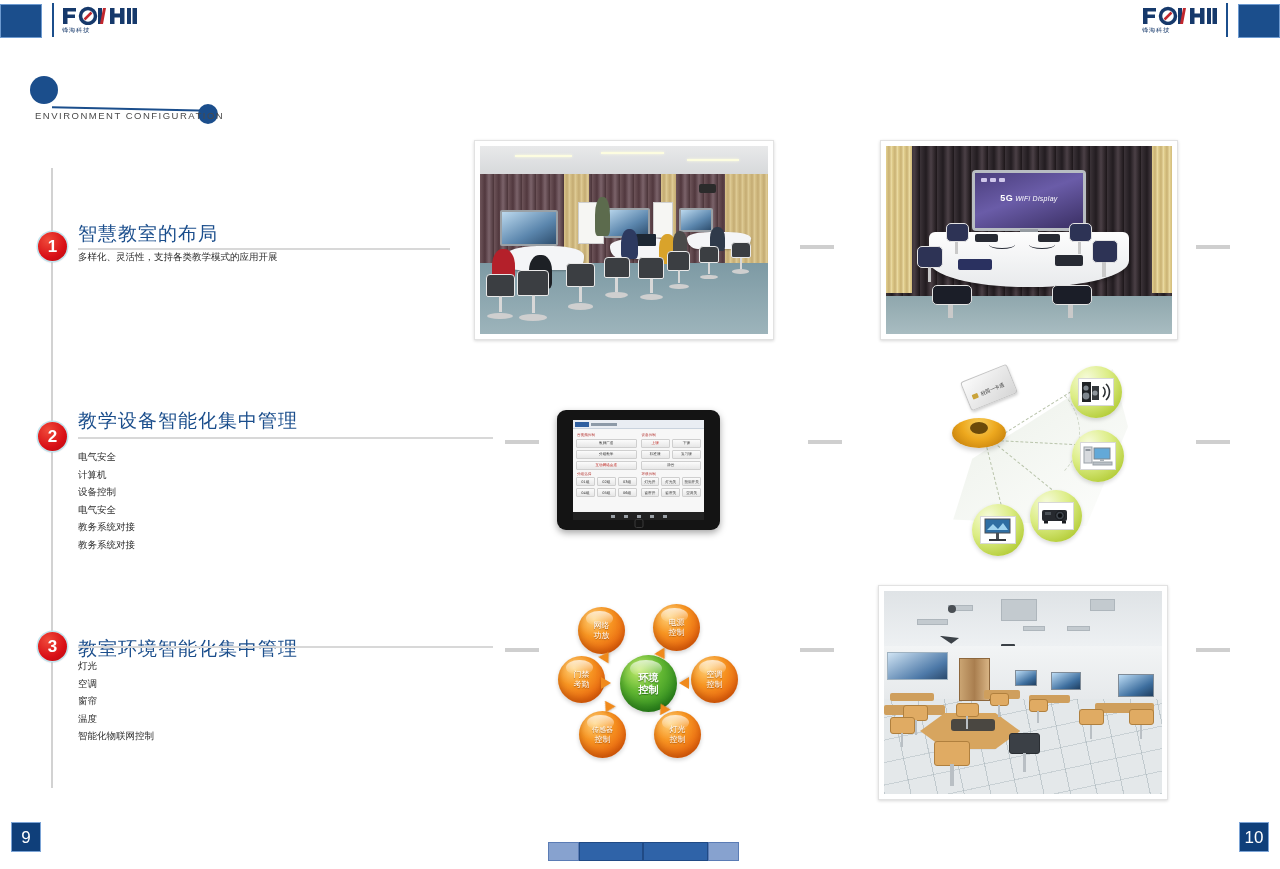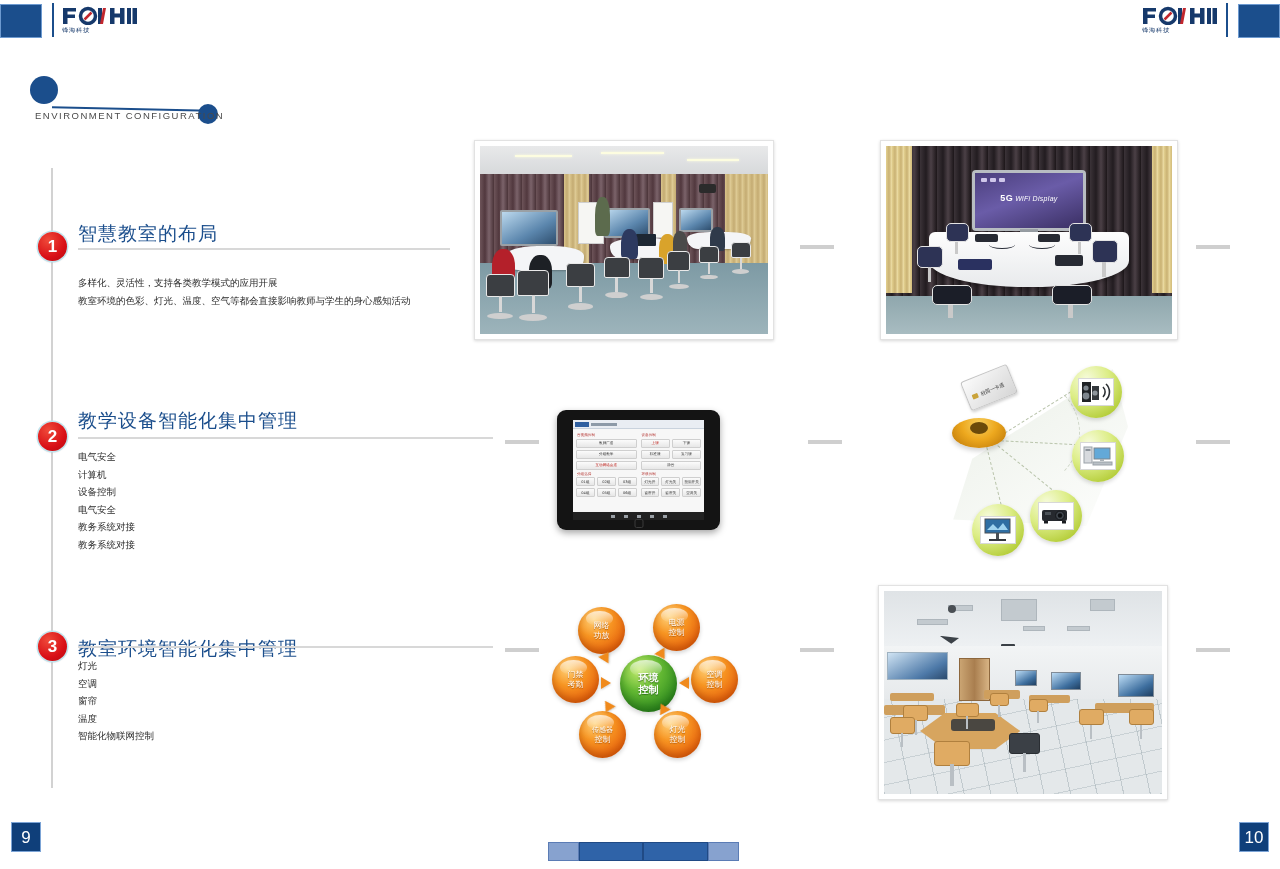--- a/index.html
+++ b/index.html
@@ -360,23 +360,22 @@
   <div class="pt-dot-small"></div>
   <div class="pt-en">ENVIRONMENT CONFIGURATION</div>
 </div>
 
 <div class="spine"></div>
 
 <div class="section">
   <div class="sec-badge" style="top:232px;">1</div>
   <div class="sec-heading" style="top:221px;">智慧教室的布局</div>
   <div class="sec-rule" style="top:248px; width:372px;"></div>
-  <div class="sec-lines" style="top:274px;">
+  <div class="sec-lines" style="top:248px;">
     <div>多样化、灵活性，支持各类教学模式的应用开展</div>
-    <div>教室环境的色彩、灯光、温度、空气等都会直接影响教师与学生的身心感知活动</div>
   </div>
 
   <div class="photo" style="left:474px; top:140px; width:300px; height:200px;">
     <div class="photo-inner">
       <div class="p1-ceiling"></div>
       <div class="p1-ceiling-strip" style="left:12%; top:5%; width:20%;"></div>
       <div class="p1-ceiling-strip" style="left:42%; top:3%; width:22%;"></div>
       <div class="p1-ceiling-strip" style="left:72%; top:7%; width:18%;"></div>
       <div class="p1-curtain"></div>
       <div class="p1-wood" style="left:29%; width:9%;"></div>
@@ -695,21 +694,21 @@
         <em style="font-style:normal">灯光</em><br>
         <em style="font-style:normal">控制</em>
       </span>
     </div>
     <div class="env-node" style="left:31px; top:119px;">
       <span>
         <em style="font-style:normal; font-size:7px;">传感器</em><br>
         <em style="font-style:normal">控制</em>
       </span>
     </div>
-    <div class="env-node" style="left:4px; top:64px;">
+    <div class="env-node" style="left:10px; top:64px;">
       <span>
         <em style="font-style:normal">门禁</em><br>
         <em style="font-style:normal">考勤</em>
       </span>
     </div>
 
     <div class="env-arrow" style="left:53px; top:58px; transform: rotate(-58deg);"></div>
     <div class="env-arrow" style="left:109px; top:57px; transform: rotate(-122deg) scaleX(-1);"></div>
     <div class="env-arrow" style="left:131px; top:85px; transform: rotate(180deg);"></div>
     <div class="env-arrow" style="left:110px; top:110px; transform: rotate(-118deg);"></div>

